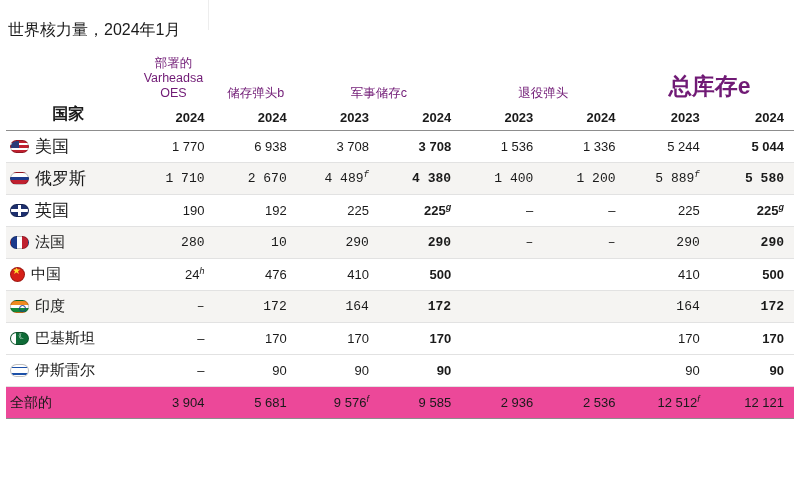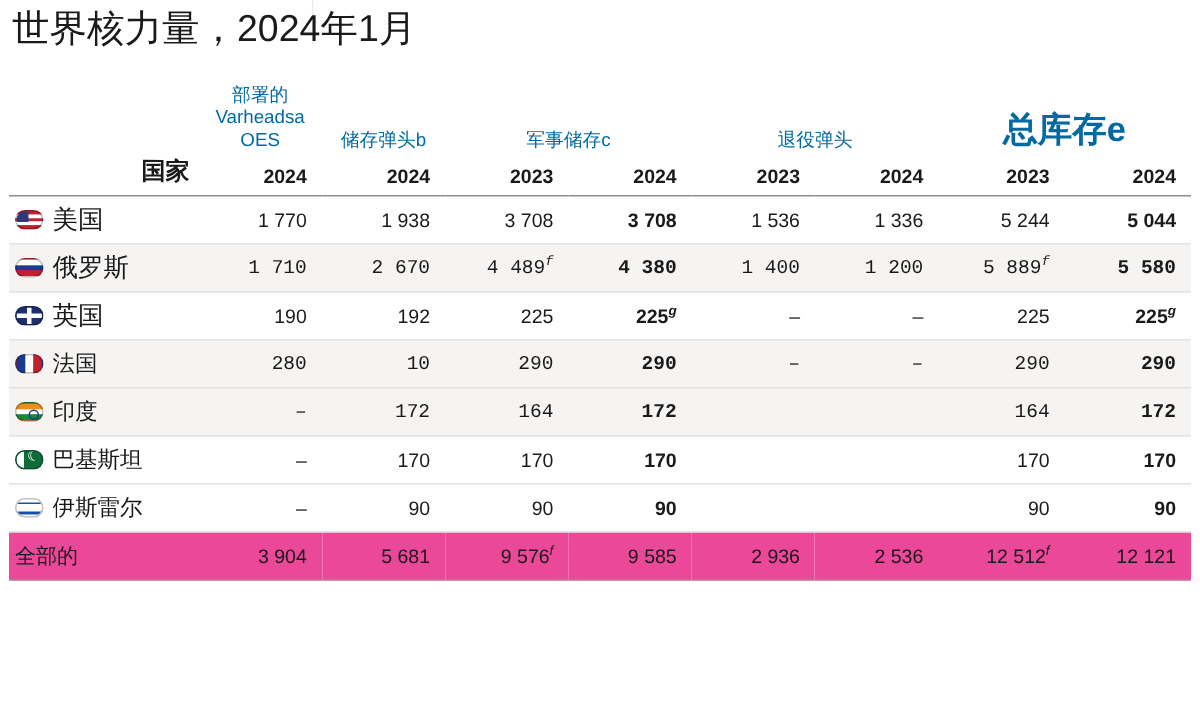--- a/index.html
+++ b/index.html
@@ -14,22 +14,22 @@
   #page {
     position: relative;
     width: 800px;
     height: 480px;
     background: #ffffff;
     box-sizing: border-box;
   }
   #title {
     position: absolute;
     left: 8px;
-    top: 2px;
-    font-size: 25px;
+    top: 20px;
+    font-size: 16px;
     color: #1a1a1a;
     letter-spacing: 0px;
     white-space: nowrap;
   }
   table {
     position: absolute;
     left: 6px;
     top: 56px;
     width: 788px;
     border-collapse: collapse;
@@ -42,38 +42,38 @@
 
   thead td, thead th {
     vertical-align: bottom;
     font-weight: normal;
     padding: 0 6px 2px 6px;
   }
   .grp {
     text-align: center;
     font-size: 12.5px;
     line-height: 1.18;
-    color: #0369a1;
+    color: #701a75;
     padding-bottom: 4px;
     margin-top: 27px;
   }
   .grp.big {
     font-size: 23px;
     font-weight: 600;
   }
   .yr {
     text-align: right;
     font-weight: bold;
     font-size: 13px;
     padding: 2px 10px 5px 6px;
   }
   .hdr-country {
     font-size: 16px;
     font-weight: 600;
-    text-align: right;
+    text-align: center;
     padding-left: 4px;
     padding-bottom: 5px;
     margin-top: 14px;
   }
   .rule-head td { border-bottom: 1px solid #8d8d8d; }
   tbody tr td {
     border-bottom: 1px solid #e2e2e2;
     padding: 3px 10px 3px 6px;
     text-align: right;
     height: 25px;
@@ -183,21 +183,21 @@
         <td class="yr">2024</td>
       </tr>
     </thead>
     <tbody id="tbody">
         <tr>
           <td class="country"><span class="cname">
               <span class="flag f-us"></span>
               <span class="txt lg">美国</span>
             </span></td>
           <td>1 770</td>
-          <td>1 938</td>
+          <td>6 938</td>
           <td>3 708</td>
           <td class="b">3 708</td>
           <td>1 536</td>
           <td>1 336</td>
           <td>5 244</td>
           <td class="b">5 044</td>
         </tr>
         <tr class="alt">
           <td class="country"><span class="cname">
               <span class="flag f-ru"></span>
@@ -232,20 +232,34 @@
               <span class="txt">法国</span>
             </span></td>
           <td>280</td>
           <td>10</td>
           <td>290</td>
           <td class="b">290</td>
           <td>–</td>
           <td>–</td>
           <td>290</td>
           <td class="b">290</td>
+        </tr>
+        <tr>
+          <td class="country"><span class="cname">
+              <span class="flag circle f-cn"></span>
+              <span class="txt">中国</span>
+            </span></td>
+          <td>24<sup>h</sup></td>
+          <td>476</td>
+          <td>410</td>
+          <td class="b">500</td>
+          <td></td>
+          <td></td>
+          <td>410</td>
+          <td class="b">500</td>
         </tr>
         <tr class="alt">
           <td class="country"><span class="cname">
               <span class="flag f-in"></span>
               <span class="txt">印度</span>
             </span></td>
           <td>–</td>
           <td>172</td>
           <td>164</td>
           <td class="b">172</td>

